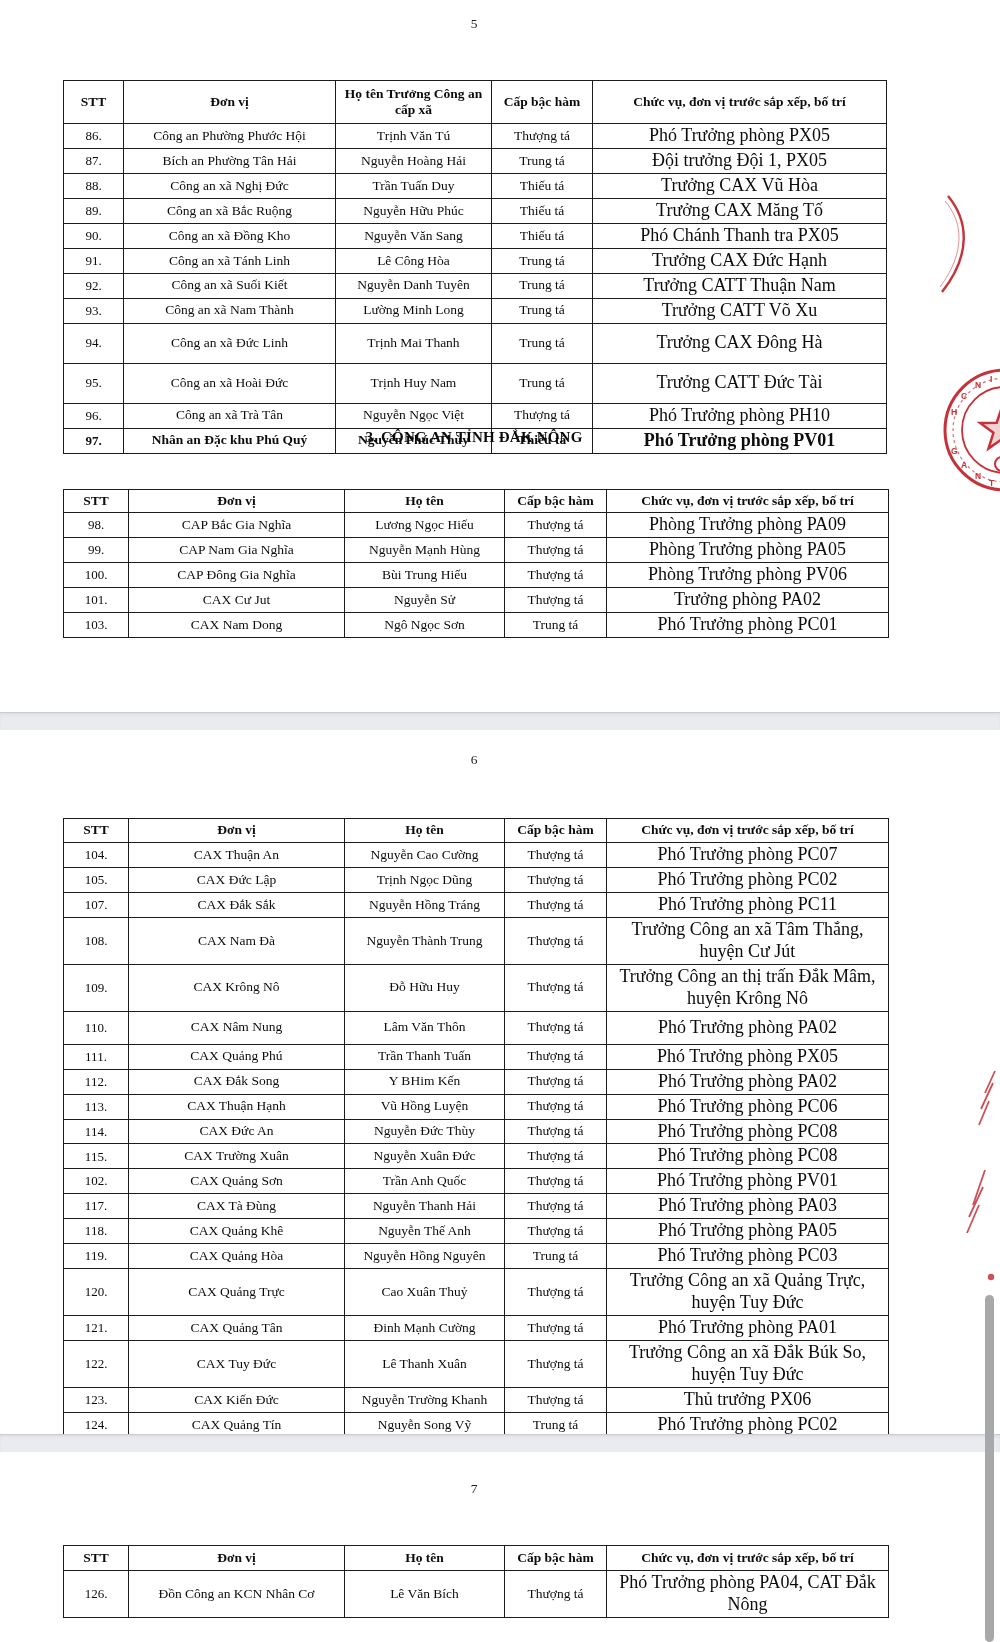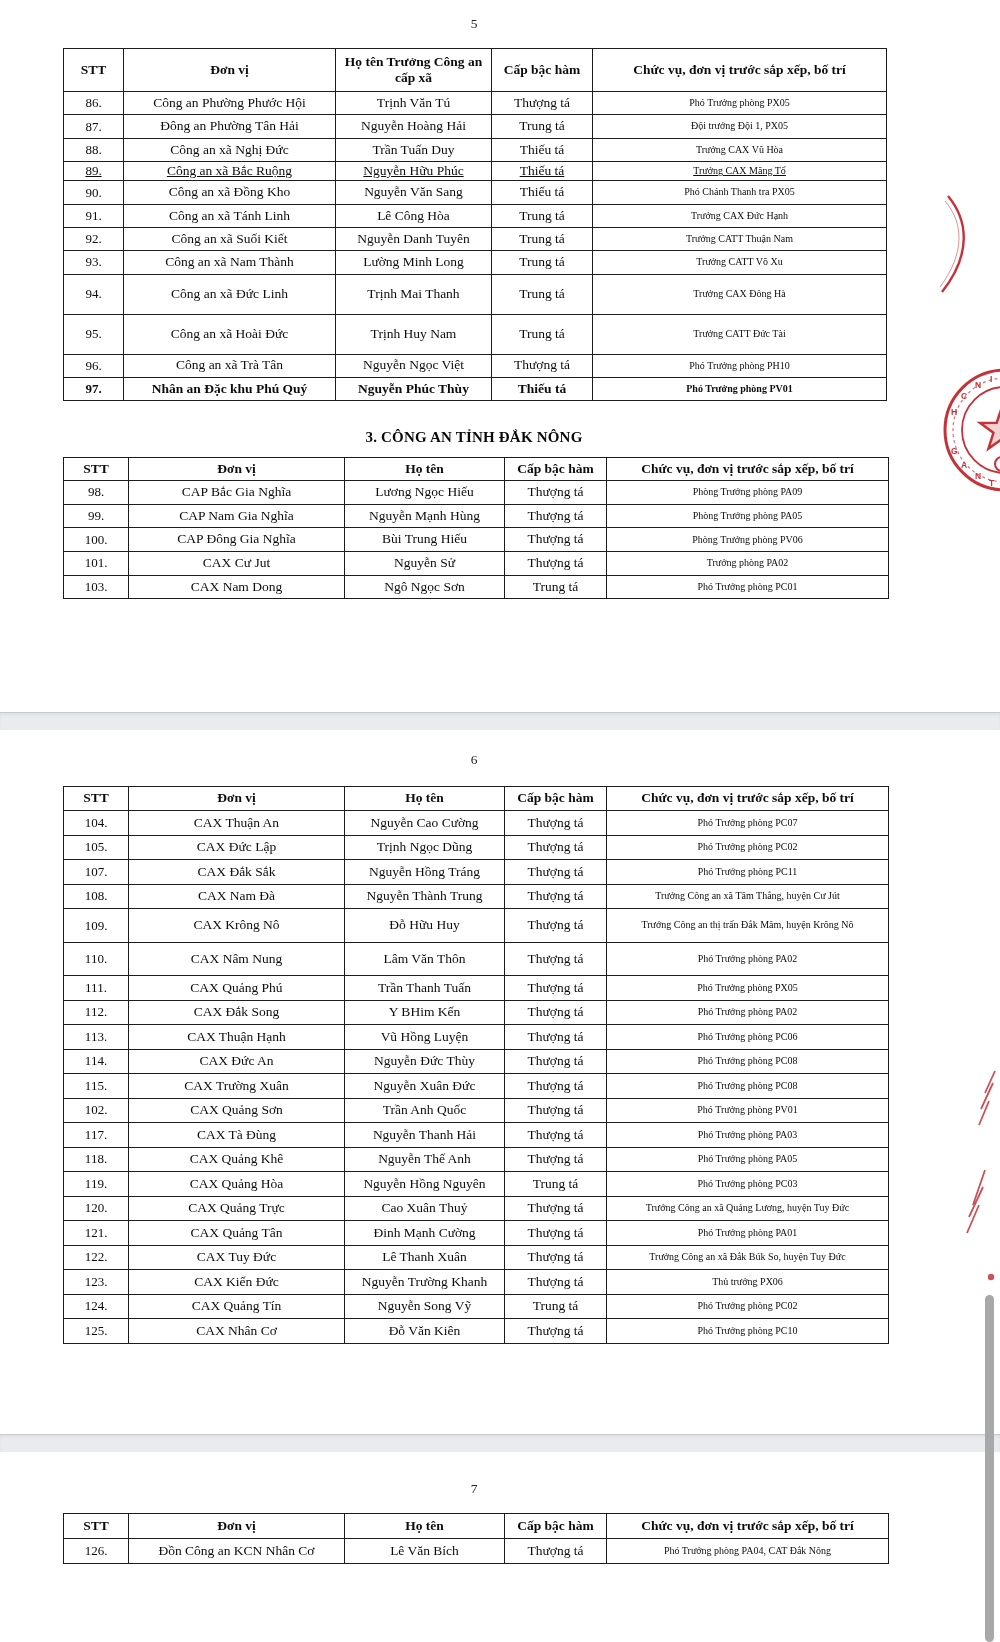--- a/index.html
+++ b/index.html
@@ -33,31 +33,31 @@
     font-size:13.5px;color:#222;
   }
   #page5 .page-number{top:16px;}
   #page6 .page-number{top:22px;}
   #page7 .page-number{top:29px;}
   .section-heading{
     position:absolute;left:0;width:948px;top:429px;text-align:center;
     font-weight:bold;font-size:15px;letter-spacing:.2px;color:#0a0a0a;
   }
   table.doc{
-    position:absolute;border-collapse:collapse;table-layout:fixed;background:#fff;
+    position:absolute;border-collapse:collapse;table-layout:fixed;background:#fff;margin-top:32px;
   }
   table.doc th, table.doc td{
     border:1.6px solid #1c1c1c;
     text-align:center;vertical-align:middle;
     padding:1px 3px;
     font-size:13.5px;line-height:1.22;color:#0c0c0c;
     overflow:hidden;
   }
   table.doc th{font-weight:bold;}
-  table.doc td:nth-child(5){font-size:10px;padding:1px 2px;}
+  table.doc td:nth-child(5){font-size:18px;padding:1px 2px;}
   table.doc td:nth-child(1){font-size:13px;}
   #t1{left:63px;top:48px;width:823px;}
   #t2{left:63px;top:457px;width:825px;}
   #t3{left:63px;top:56px;width:825px;}
   #t4{left:63px;top:61px;width:825px;}
   .stamp{position:absolute;}
   #stamp-arc{left:930px;top:192px;width:60px;height:105px;}
   #seal{left:930px;top:368px;width:70px;height:130px;}
   #sig-marks{left:955px;top:335px;width:45px;height:225px;}
   .scrollbar-thumb{
@@ -95,33 +95,33 @@
       <tbody>
         <tr style="height: 23.3px;">
           <td>86.</td>
           <td>Công an Phường Phước Hội</td>
           <td>Trịnh Văn Tú</td>
           <td>Thượng tá</td>
           <td>Phó Trưởng phòng PX05</td>
         </tr>
         <tr style="height: 23.3px;">
           <td>87.</td>
-          <td>Đông an Phường Tân Hải</td>
+          <td>Bích an Phường Tân Hải</td>
           <td>Nguyễn Hoàng Hải</td>
           <td>Trung tá</td>
           <td>Đội trưởng Đội 1, PX05</td>
         </tr>
         <tr style="height: 23.3px;">
           <td>88.</td>
           <td>Công an xã Nghị Đức</td>
           <td>Trần Tuấn Duy</td>
           <td>Thiếu tá</td>
           <td>Trưởng CAX Vũ Hòa</td>
         </tr>
-        <tr style="height: 16px; text-decoration: underline;">
+        <tr style="height: 16px;">
           <td>89.</td>
           <td>Công an xã Bắc Ruộng</td>
           <td>Nguyễn Hữu Phúc</td>
           <td>Thiếu tá</td>
           <td>Trưởng CAX Măng Tố</td>
         </tr>
         <tr style="height: 23.3px;">
           <td>90.</td>
           <td>Công an xã Đồng Kho</td>
           <td>Nguyễn Văn Sang</td>
@@ -388,21 +388,21 @@
           <td>CAX Quảng Hòa</td>
           <td>Nguyễn Hồng Nguyên</td>
           <td>Trung tá</td>
           <td>Phó Trưởng phòng PC03</td>
         </tr>
         <tr style="height: 24.5px;">
           <td>120.</td>
           <td>CAX Quảng Trực</td>
           <td>Cao Xuân Thuỷ</td>
           <td>Thượng tá</td>
-          <td>Trưởng Công an xã Quảng Lương, huyện Tuy Đức</td>
+          <td>Trưởng Công an xã Quảng Trực, huyện Tuy Đức</td>
         </tr>
         <tr style="height: 24.5px;">
           <td>121.</td>
           <td>CAX Quảng Tân</td>
           <td>Đinh Mạnh Cường</td>
           <td>Thượng tá</td>
           <td>Phó Trưởng phòng PA01</td>
         </tr>
         <tr style="height: 24.5px;">
           <td>122.</td>

